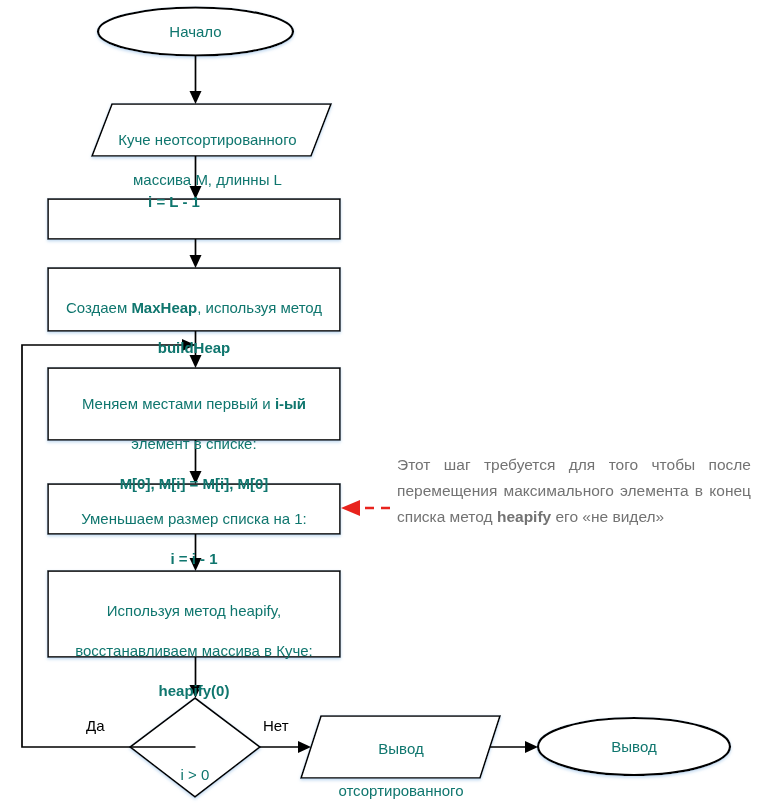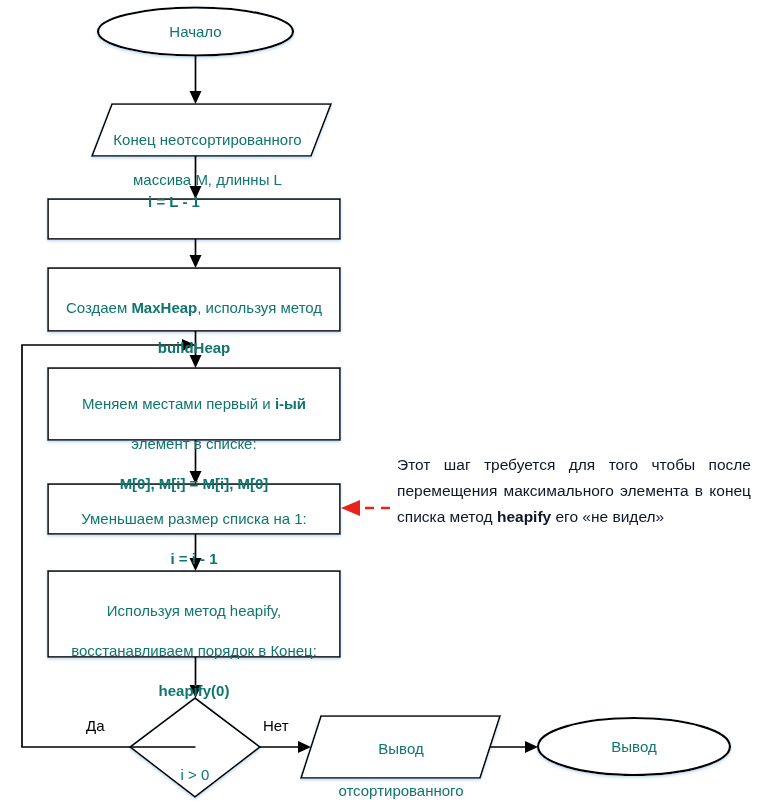--- a/index.html
+++ b/index.html
@@ -44,21 +44,21 @@
   .edge-lbl {
     position: absolute;
     color: #000000;
     font-family: "Liberation Sans", sans-serif;
     font-size: 15px;
     line-height: 18px;
   }
 
   .note {
     position: absolute;
-    color: #0f172a;
+    color: #737373;
     font-family: "Liberation Sans", sans-serif;
     font-size: 15.5px;
     line-height: 26px;
     text-align: justify;
     text-align-last: left;
     text-justify: inter-word;
   }
   .note b { font-weight: bold; }
 </style>
 </head>
@@ -123,21 +123,21 @@
     <line class="conn" x1="490" y1="747" x2="530" y2="747"></line>
     <polygon class="conn-head" points="538,747 525,741 525,753"></polygon>
 
     <line class="redline" x1="390" y1="508" x2="358" y2="508"></line>
     <polygon class="redhead" points="341,508 360,500 360,516"></polygon>
   </svg>
 
   <div class="lbl" style="left:98px; top:22px; width:195px;">Начало</div>
 
   <div class="lbl" style="left:95px; top:110px; width:225px;">
-    <span>Конец неотсортированного</span><br>
+    <span>Куче неотсортированного</span><br>
     <span>массива M, длинны L</span>
   </div>
 
   <div class="lbl" style="left:48px; top:192px; width:252px; font-weight:bold;">i = L - 1</div>
 
   <div class="lbl" style="left:48px; top:278px; width:292px;">
     <span>Создаем </span><b>MaxHeap</b><span>, используя метод</span><br>
     <b>buildHeap</b>
   </div>
 
@@ -147,21 +147,21 @@
     <b>M[0], M[i] = M[i], M[0]</b>
   </div>
 
   <div class="lbl" style="left:48px; top:489px; width:292px;">
     <span>Уменьшаем размер списка на 1:</span><br>
     <b>i = i - 1</b>
   </div>
 
   <div class="lbl" style="left:48px; top:581px; width:292px;">
     <span>Используя метод heapify,</span><br>
-    <span>восстанавливаем порядок в Конец:</span><br>
+    <span>восстанавливаем массива в Куче:</span><br>
     <b>heapify(0)</b>
   </div>
 
   <div class="lbl" style="left:130px; top:737px; width:130px;margin-top:28px;">i &gt; 0</div>
 
   <div class="lbl" style="left:305px; top:717px; width:192px; line-height:21px;">
     <span>Вывод</span><br>
     <span>отсортированного</span><br>
     
   </div>

